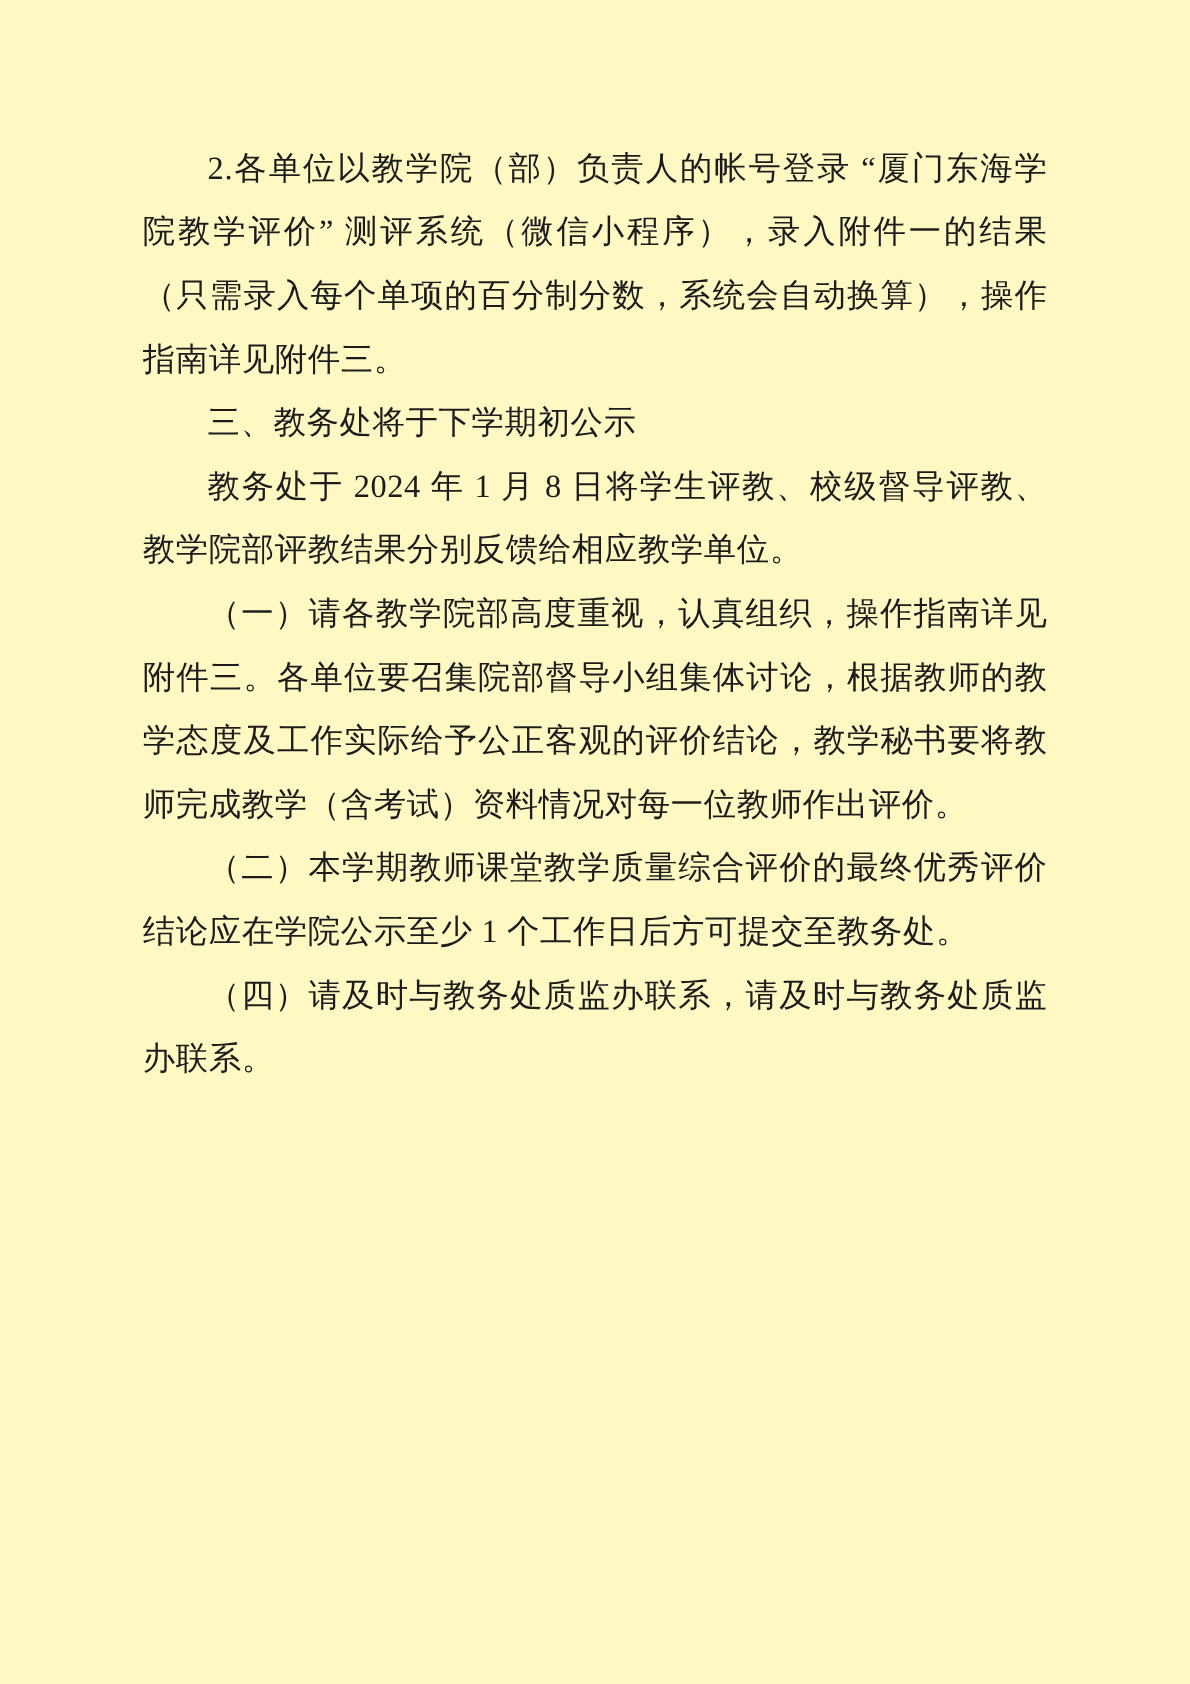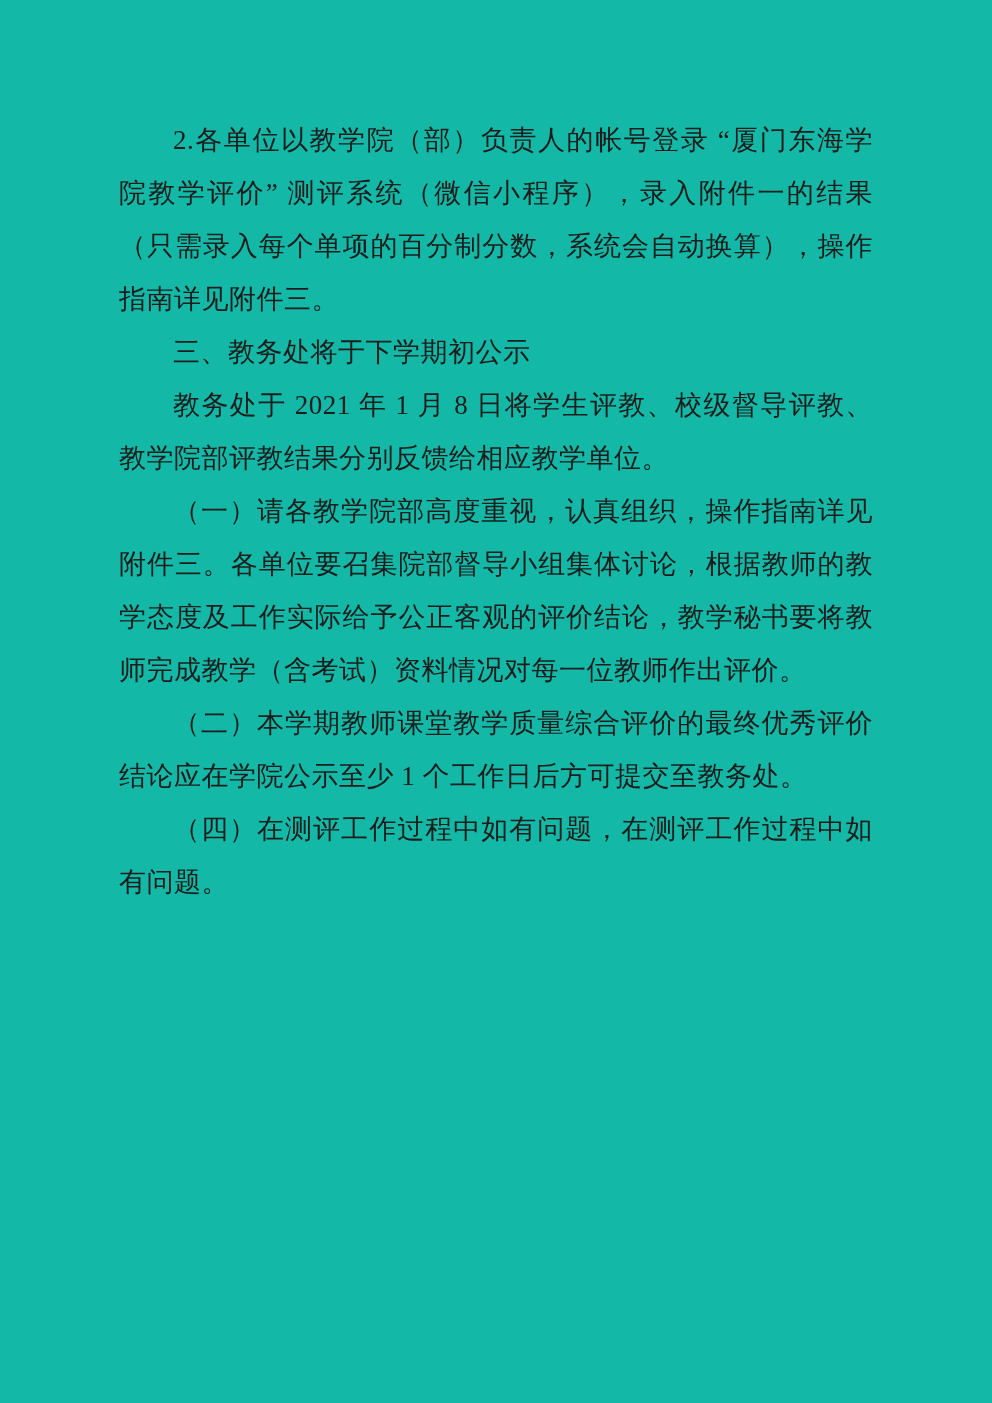--- a/index.html
+++ b/index.html
@@ -5,21 +5,21 @@
   * { box-sizing: border-box; }
   html, body {
     margin: 0;
     padding: 0;
     background: #ffffff;
   }
   .page {
     position: relative;
     width: 992px;
     height: 1403px;
-    background: #14b8a6;
+    background: #fef9c3;
     overflow: hidden;
   }
   .content {
     position: absolute;
     left: 119px;
     top: 114px;
     width: 754px;
     font-family: "Liberation Serif", "DejaVu Serif", serif;
     font-size: 27px;
     line-height: 53px;
@@ -35,18 +35,18 @@
     letter-spacing: 0.5px;
   }
 </style>
 </head>
 <body>
 
 <div class="page">
   <div class="content">
     <p>2.各单位以教学院（部）负责人的帐号登录 “厦门东海学院教学评价” 测评系统（微信小程序），录入附件一的结果（只需录入每个单项的百分制分数，系统会自动换算），操作指南详见附件三。</p>
     <p>三、教务处将于下学期初公示</p>
-    <p>教务处于 2021 年 1 月 8 日将学生评教、校级督导评教、教学院部评教结果分别反馈给相应教学单位。</p>
+    <p>教务处于 2024 年 1 月 8 日将学生评教、校级督导评教、教学院部评教结果分别反馈给相应教学单位。</p>
     <p>（一）请各教学院部高度重视，认真组织，操作指南详见附件三。各单位要召集院部督导小组集体讨论，根据教师的教学态度及工作实际给予公正客观的评价结论，教学秘书要将教师完成教学（含考试）资料情况对每一位教师作出评价。</p>
     <p>（二）本学期教师课堂教学质量综合评价的最终优秀评价结论应在学院公示至少 1 个工作日后方可提交至教务处。</p>
-    <p>（四）在测评工作过程中如有问题，在测评工作过程中如有问题。</p>
+    <p>（四）请及时与教务处质监办联系，请及时与教务处质监办联系。</p>
   </div>
 </div>
 
 </body></html>

